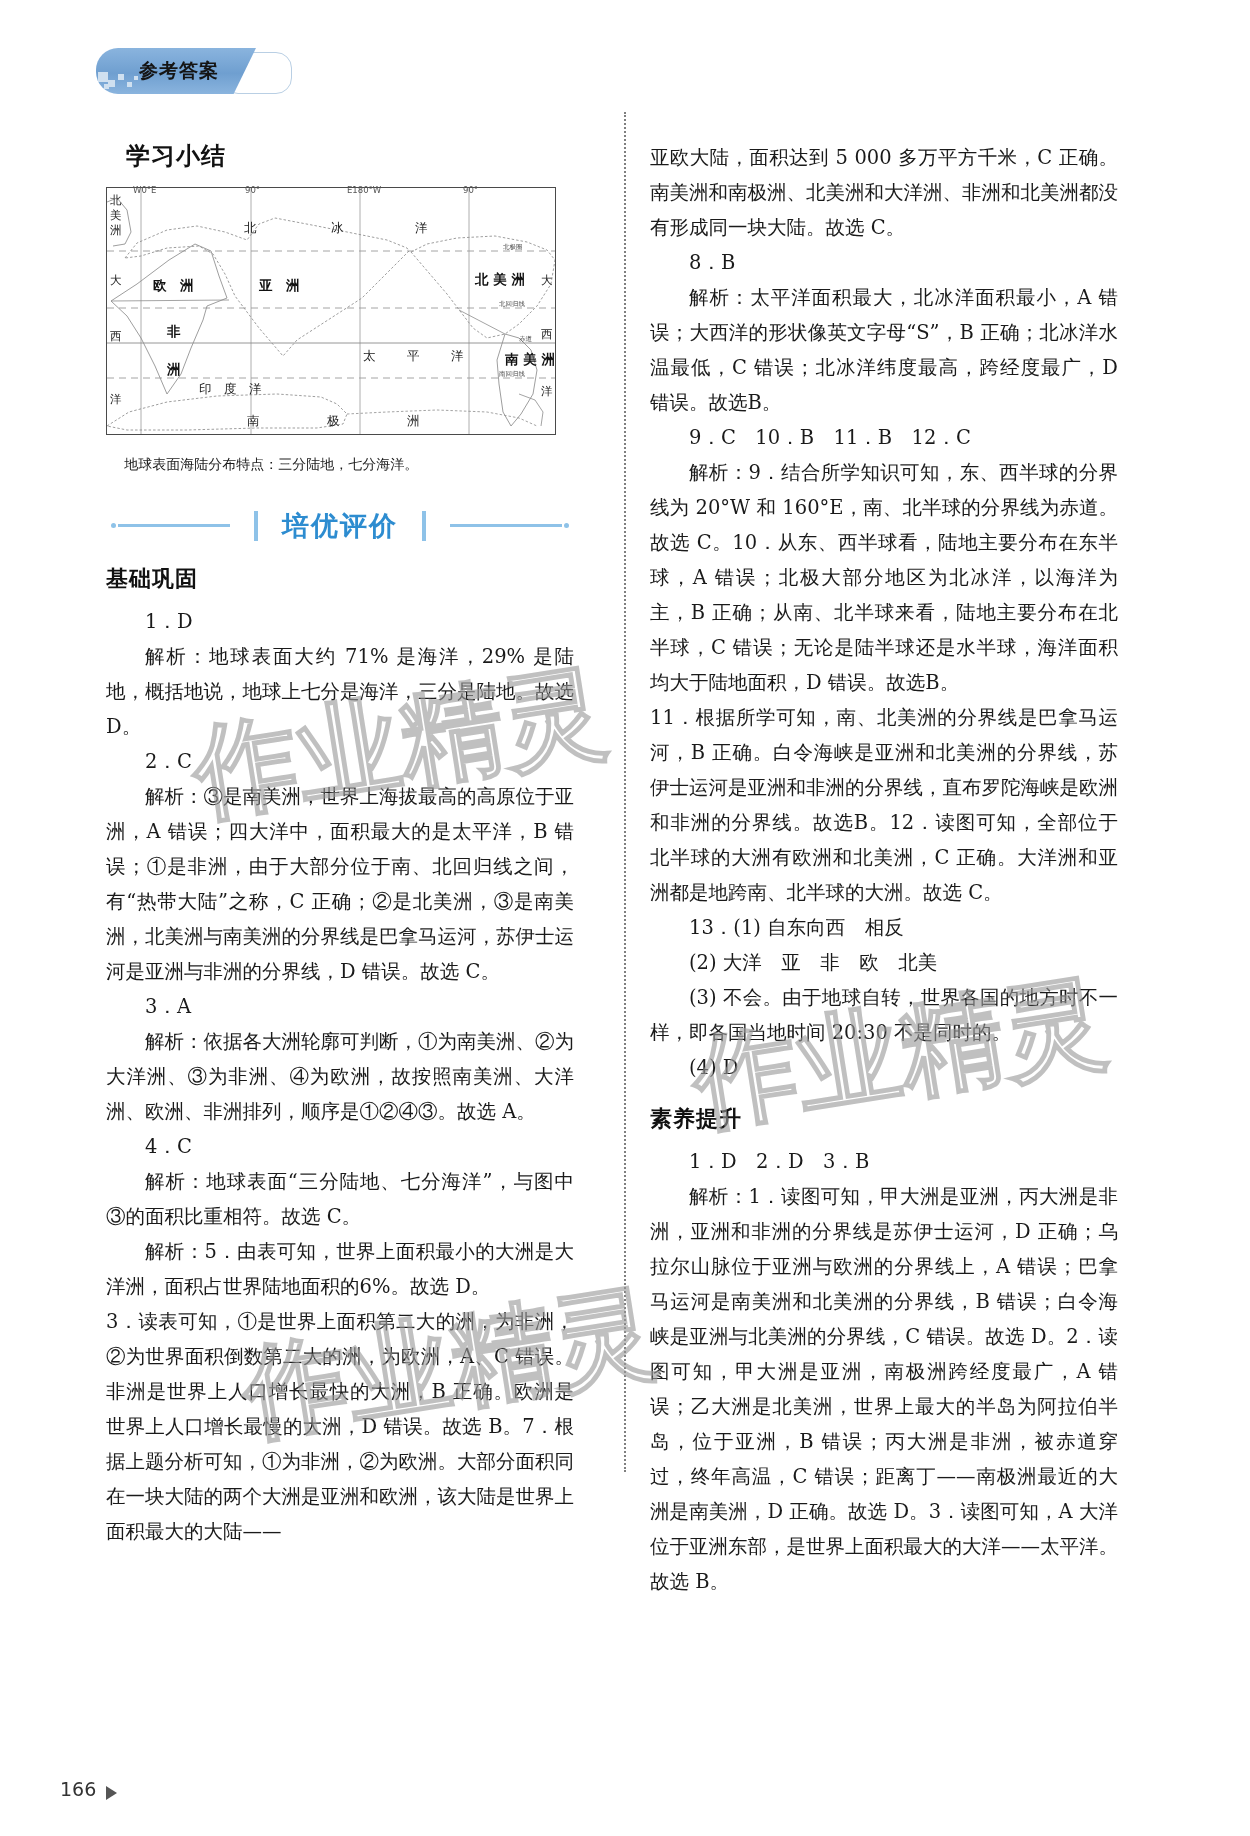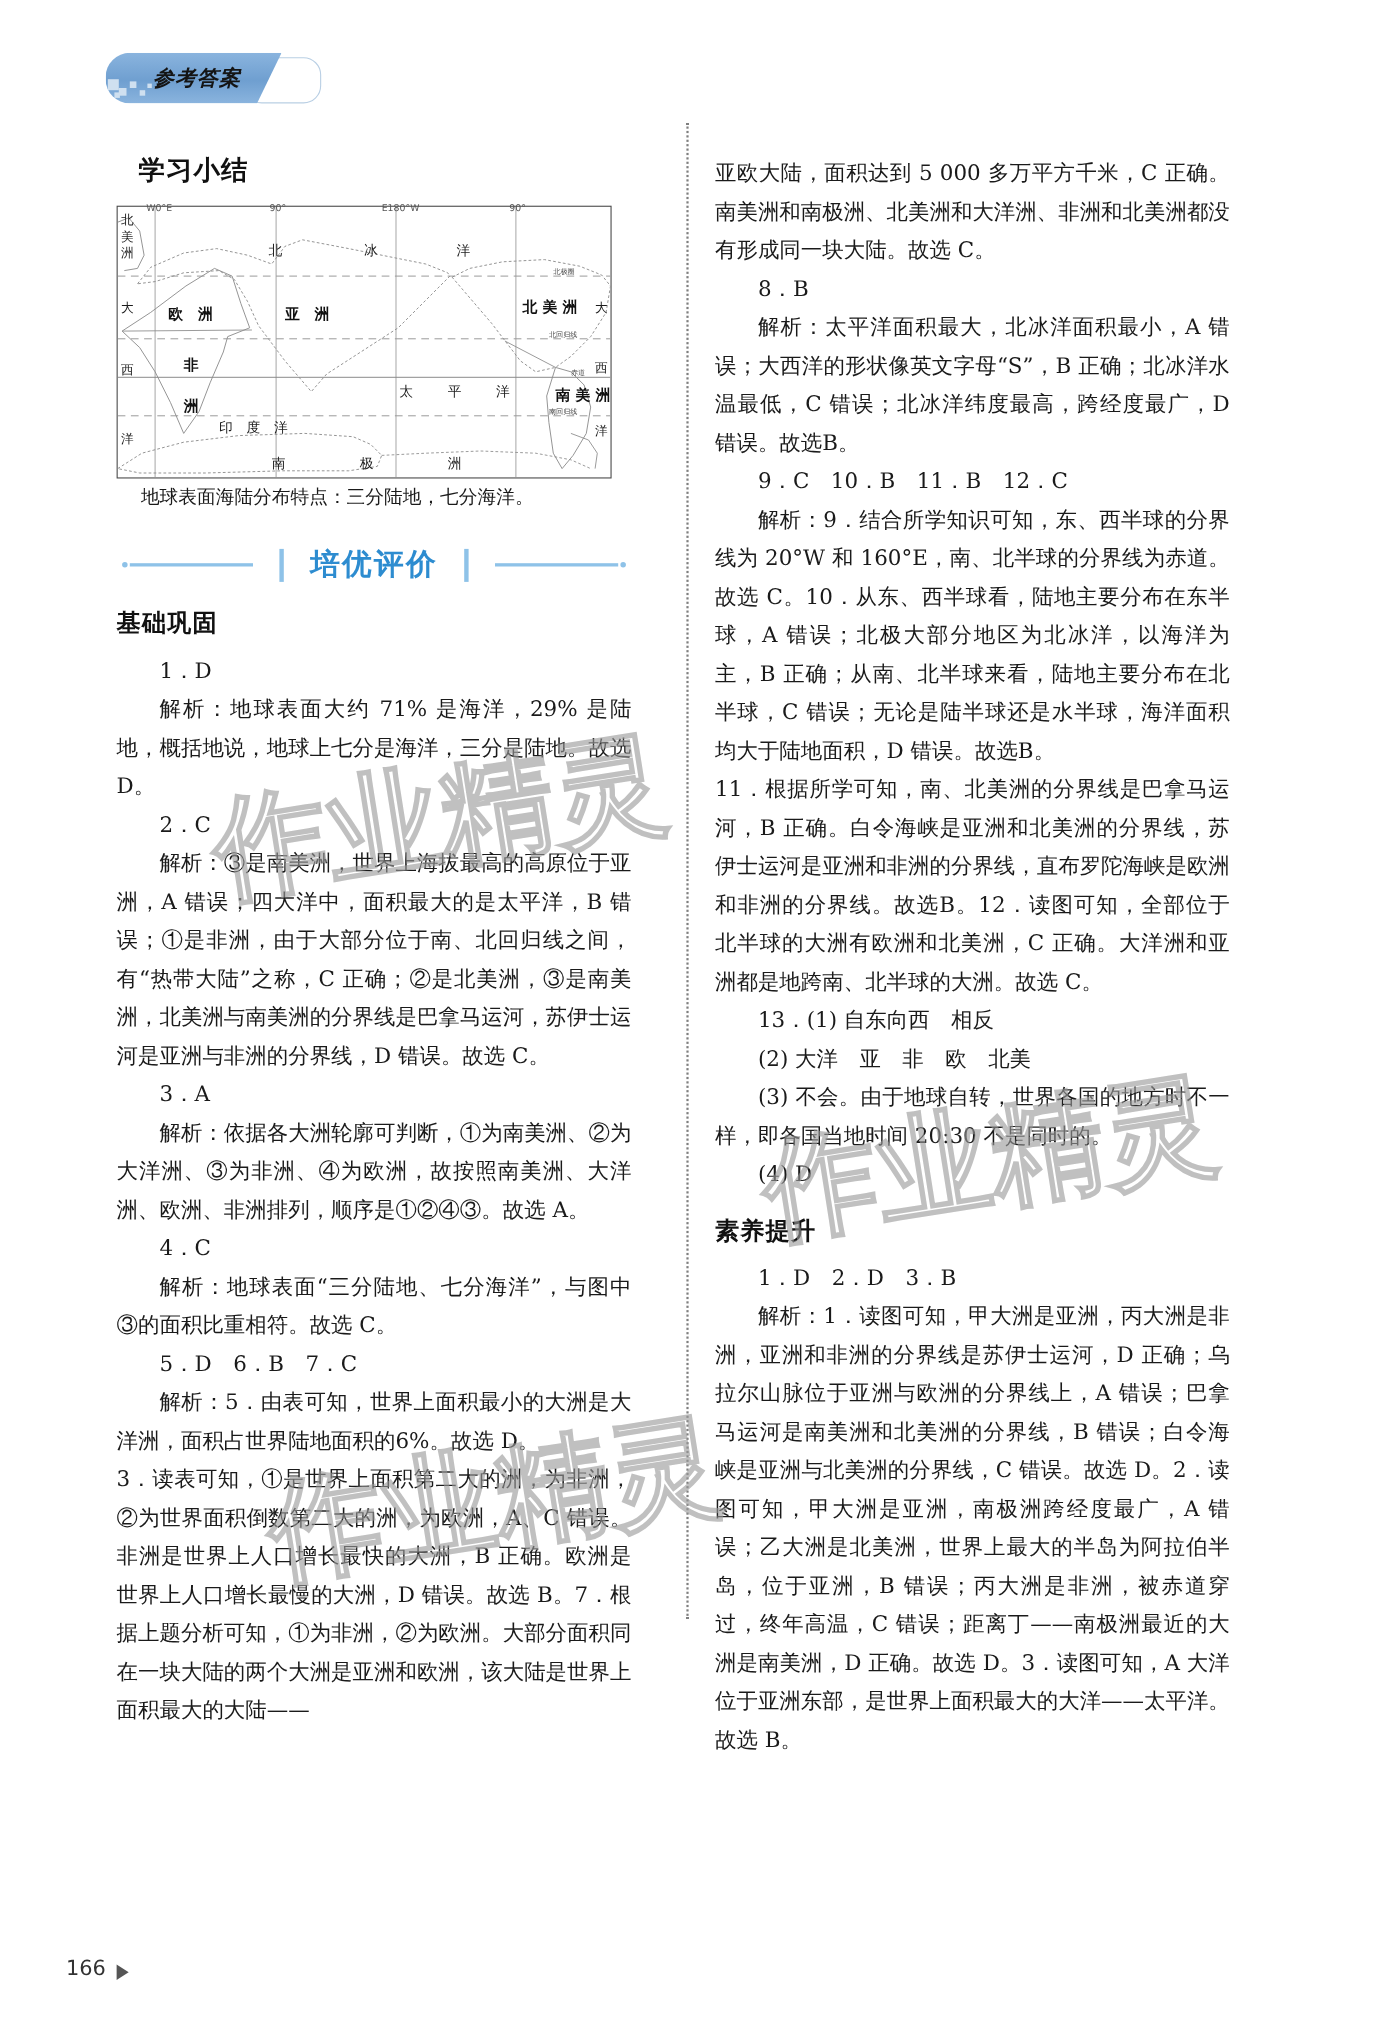--- a/index.html
+++ b/index.html
@@ -16,21 +16,20 @@
     overflow: hidden;
   }
 
   
   #banner {
     position: absolute;
     left: 96px;
     top: 48px;
     width: 198px;
     height: 58px;
-    font-style: italic;
   }
   #banner .bannerShapeBlue {
     position: absolute;
     left: 0; top: 0;
     width: 160px; height: 46px;
     background: linear-gradient(180deg,#8ab4de 0%, #6f9fd0 55%, #8ab4de 100%);
     border-top-left-radius: 22px;
     border-bottom-left-radius: 22px;
     clip-path: polygon(0% 0%, 100% 0%, 86% 100%, 0% 100%);
   }
@@ -154,22 +153,22 @@
     width: 450px;
     height: 248px;
     margin: 0 0 0 0;
     border: 1px solid #4a4a4a;
     background: #fff;
     box-sizing: border-box;
     overflow: visible;
   }
   #mapFigure svg { display: block; }
   .map-caption {
-    margin-top: 0;
-    font-size: 17px;
+    margin-top: 12px;
+    font-size: 14px;
     text-indent: 1.3em;
   }
 
   
   #watermark {
     position: absolute;
     left: 0; top: 0;
     width: 1250px; height: 1836px;
     pointer-events: none;
     z-index: 5;
@@ -336,21 +335,20 @@
   <div class="h-bold">基础巩固</div>
 
   <p class="para indent">1．D</p>
   <p class="para indent">解析：地球表面大约 71% 是海洋，29% 是陆地，概括地说，地球上七分是海洋，三分是陆地。故选D。</p>
   <p class="para indent">2．C</p>
   <p class="para indent">解析：③是南美洲，世界上海拔最高的高原位于亚洲，A 错误；四大洋中，面积最大的是太平洋，B 错误；①是非洲，由于大部分位于南、北回归线之间，有“热带大陆”之称，C 正确；②是北美洲，③是南美洲，北美洲与南美洲的分界线是巴拿马运河，苏伊士运河是亚洲与非洲的分界线，D 错误。故选 C。</p>
   <p class="para indent">3．A</p>
   <p class="para indent">解析：依据各大洲轮廓可判断，①为南美洲、②为大洋洲、③为非洲、④为欧洲，故按照南美洲、大洋洲、欧洲、非洲排列，顺序是①②④③。故选 A。</p>
   <p class="para indent">4．C</p>
   <p class="para indent">解析：地球表面“三分陆地、七分海洋”，与图中③的面积比重相符。故选 C。</p>
-  <p class="para indent">5．D　6．B　7．C</p>
   <p class="para indent">解析：5．由表可知，世界上面积最小的大洲是大洋洲，面积占世界陆地面积的6%。故选 D。</p>
   <p class="para">3．读表可知，①是世界上面积第二大的洲，为非洲，②为世界面积倒数第二大的洲，为欧洲，A、C 错误。非洲是世界上人口增长最快的大洲，B 正确。欧洲是世界上人口增长最慢的大洲，D 错误。故选 B。7．根据上题分析可知，①为非洲，②为欧洲。大部分面积同在一块大陆的两个大洲是亚洲和欧洲，该大陆是世界上面积最大的大陆——</p>
 </div>
 
 <div class="col" id="col-right">
   <p class="para">亚欧大陆，面积达到 5 000 多万平方千米，C 正确。南美洲和南极洲、北美洲和大洋洲、非洲和北美洲都没有形成同一块大陆。故选 C。</p>
   <p class="para indent">8．B</p>
   <p class="para indent">解析：太平洋面积最大，北冰洋面积最小，A 错误；大西洋的形状像英文字母“S”，B 正确；北冰洋水温最低，C 错误；北冰洋纬度最高，跨经度最广，D 错误。故选B。</p>
   <p class="para indent">9．C　10．B　11．B　12．C</p>
   <p class="para indent">解析：9．结合所学知识可知，东、西半球的分界线为 20°W 和 160°E，南、北半球的分界线为赤道。故选 C。10．从东、西半球看，陆地主要分布在东半球，A 错误；北极大部分地区为北冰洋，以海洋为主，B 正确；从南、北半球来看，陆地主要分布在北半球，C 错误；无论是陆半球还是水半球，海洋面积均大于陆地面积，D 错误。故选B。</p>

